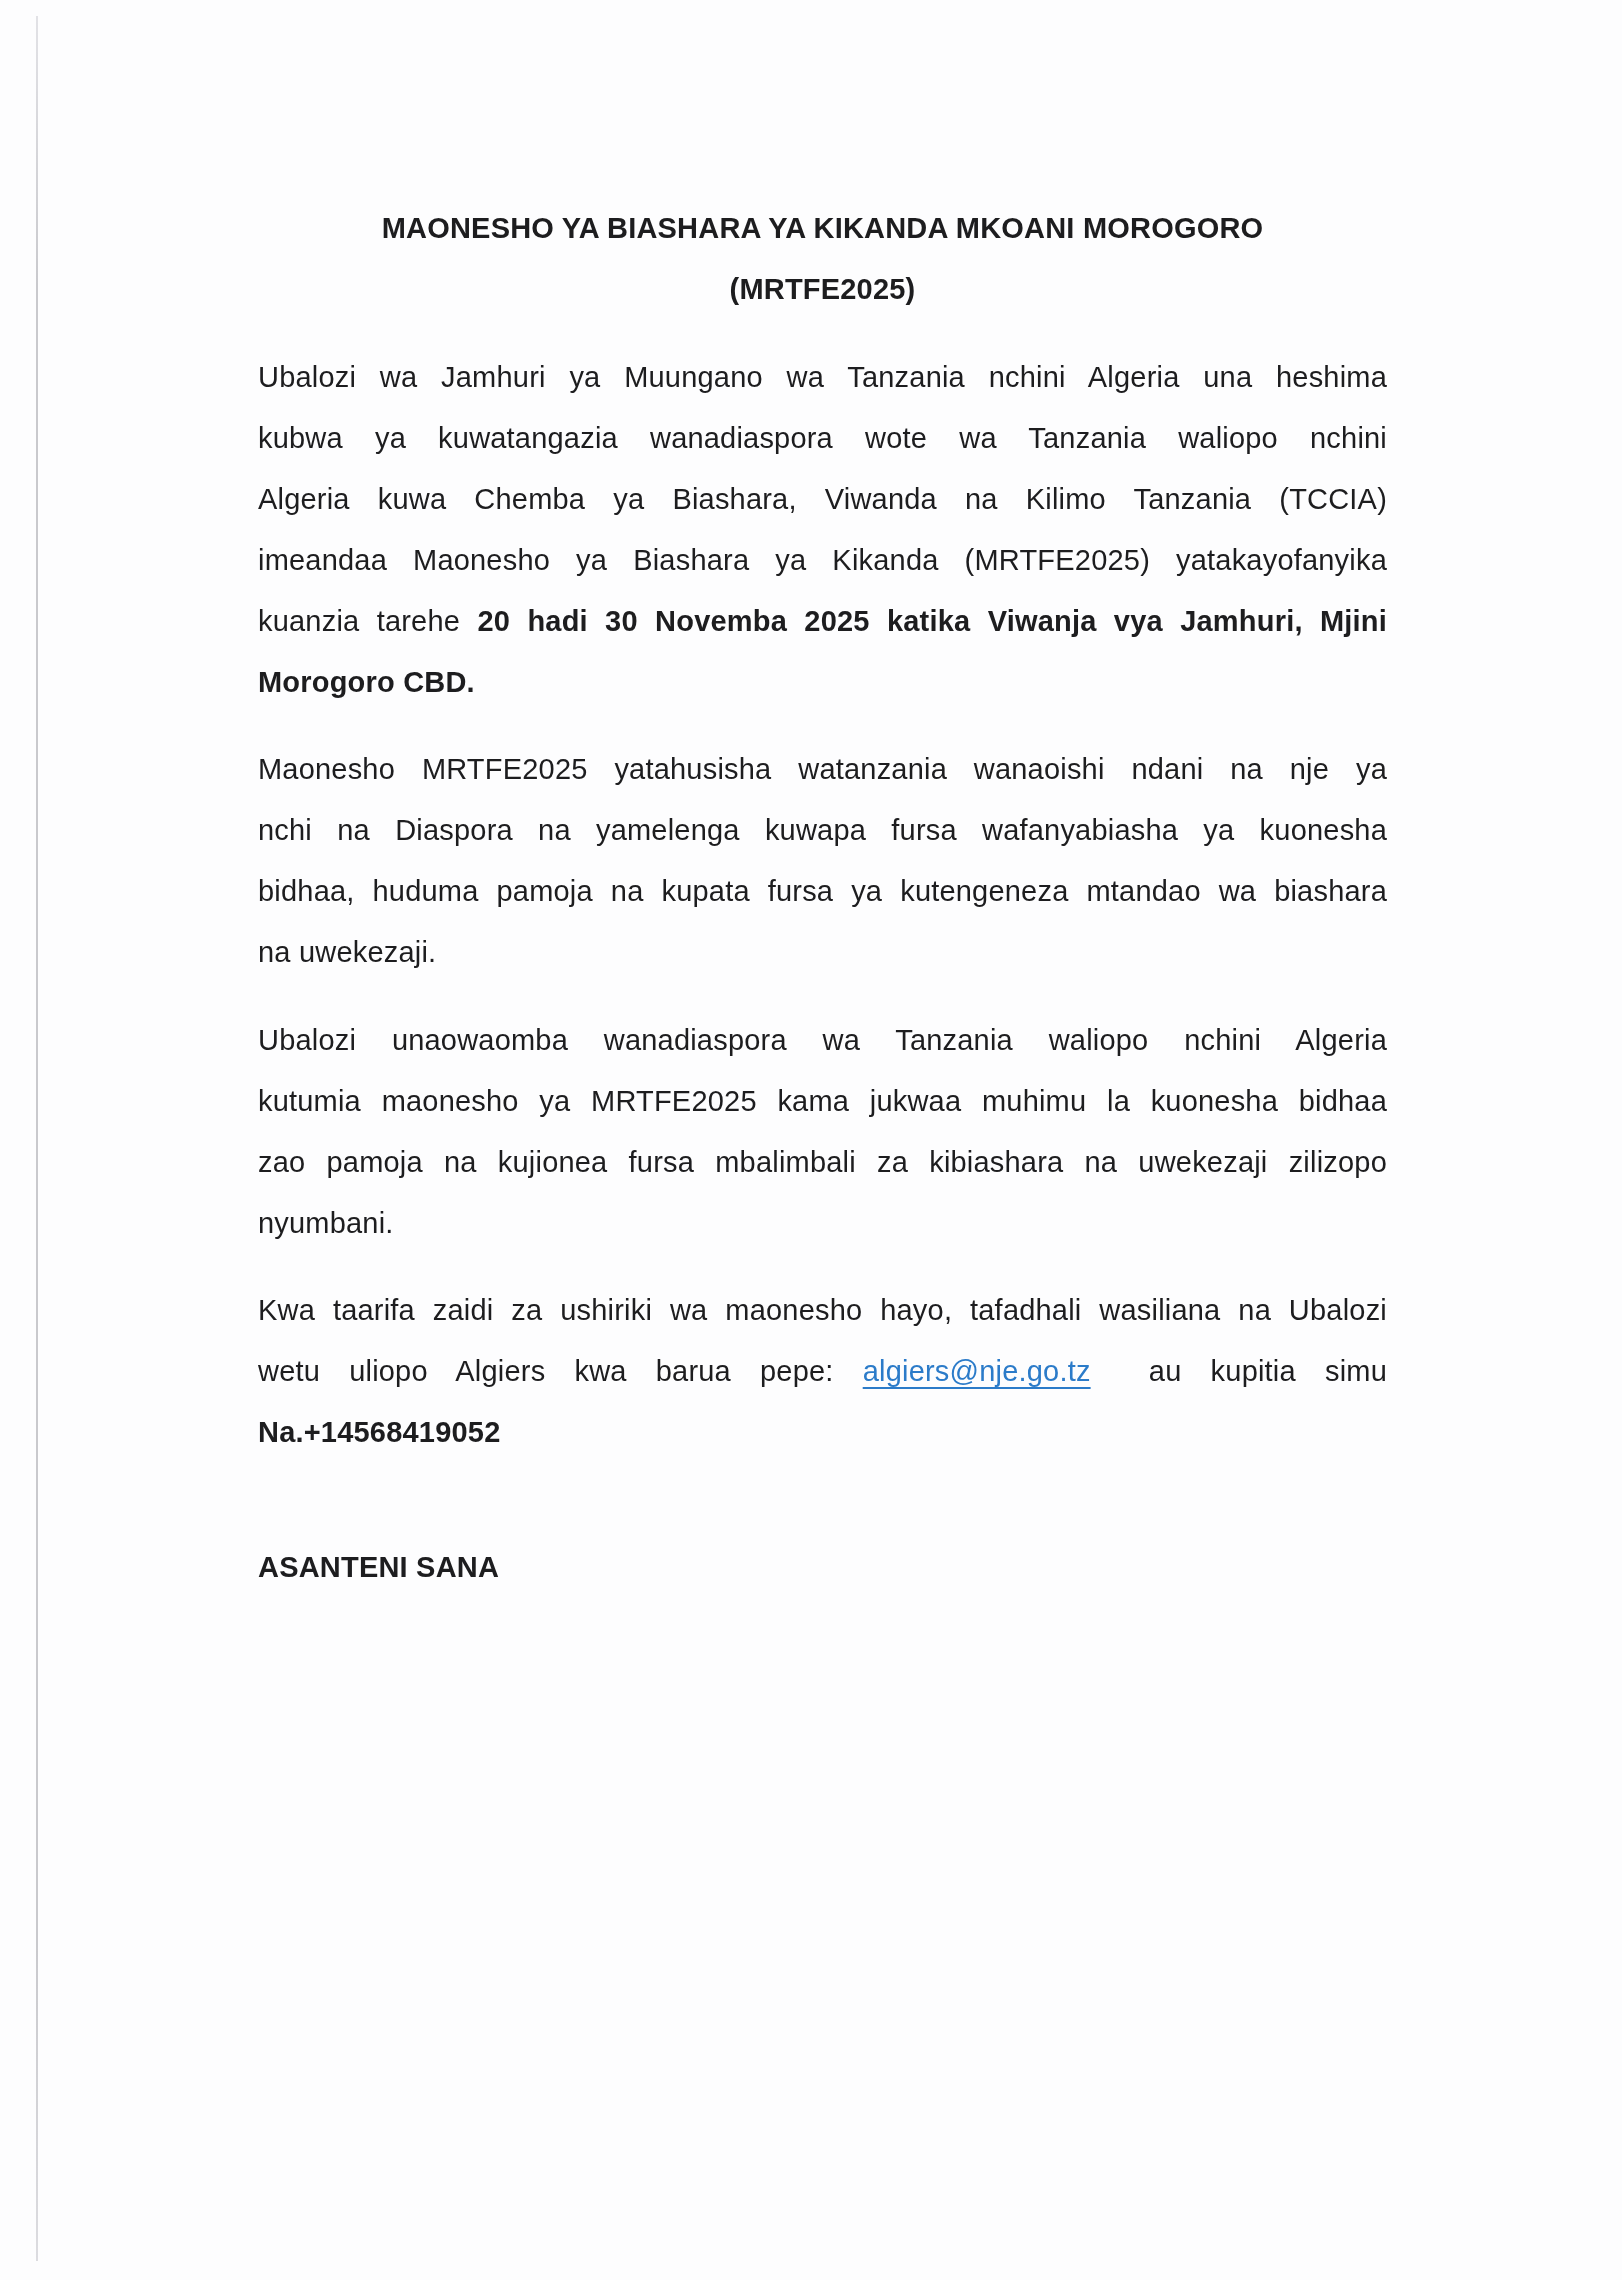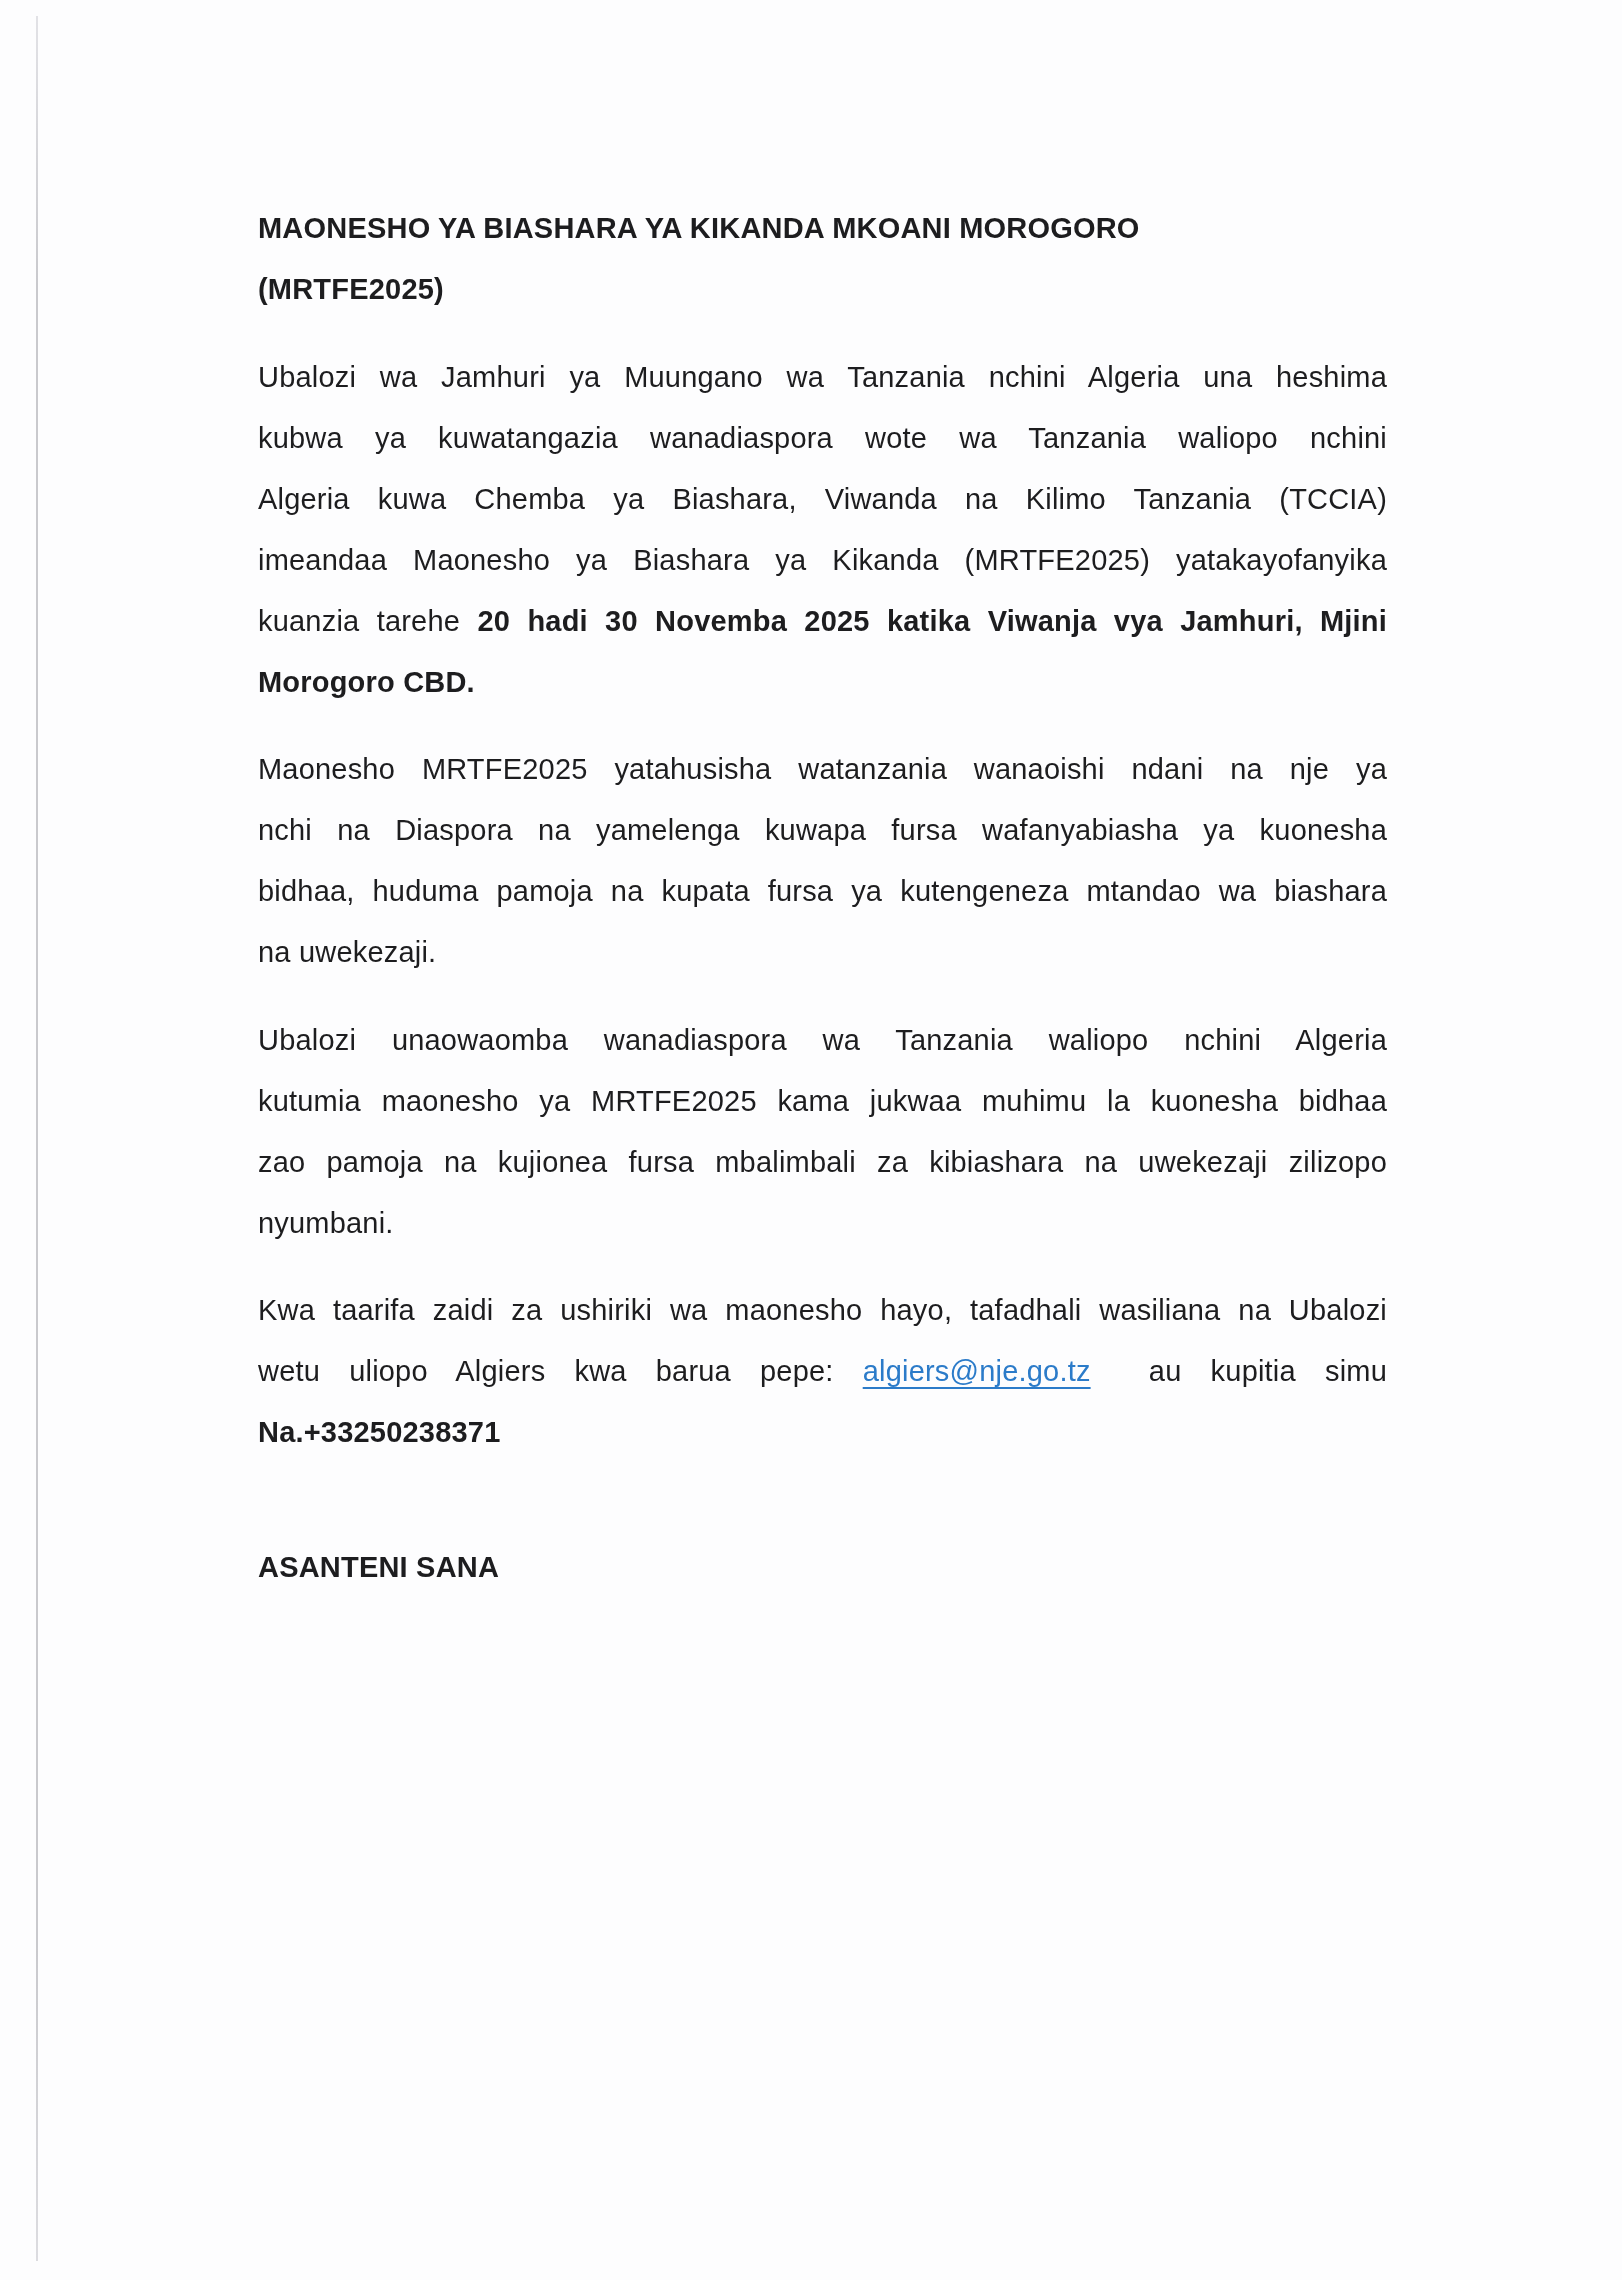--- a/index.html
+++ b/index.html
@@ -32,21 +32,21 @@
     position: absolute;
     left: 258px;
     top: 198px;
     width: 1129px;
     font-size: 29px;
     line-height: 61px;
     letter-spacing: 0.2px;
   }
   .title {
     font-weight: 700;
-    text-align: left;
+    text-align: center;
     margin-bottom: 26.5px;
   }
   .para {
     margin-bottom: 26.5px;
   }
   .line {
     text-align: justify;
     text-align-last: justify;
     white-space: normal;
   }
@@ -97,19 +97,19 @@
         </div>
         <div class="para">
           <div class="line"><span class="">Ubalozi unaowaomba wanadiaspora wa Tanzania waliopo nchini Algeria</span></div>
           <div class="line"><span class="">kutumia maonesho ya MRTFE2025 kama jukwaa muhimu la kuonesha bidhaa</span></div>
           <div class="line"><span class="">zao pamoja na kujionea fursa mbalimbali za kibiashara na uwekezaji zilizopo</span></div>
           <div class="line last"><span class="">nyumbani.</span></div>
         </div>
         <div class="para">
           <div class="line"><span class="">Kwa taarifa zaidi za ushiriki wa maonesho hayo, tafadhali wasiliana na Ubalozi</span></div>
           <div class="line"><span class="">wetu uliopo Algiers kwa barua pepe: </span><a class="email" href="mailto:algiers@nje.go.tz">algiers@nje.go.tz</a><span class="">&nbsp; au kupitia simu</span></div>
-          <div class="line last"><span class="bold">Na.+33250238371</span></div>
+          <div class="line last"><span class="bold">Na.+14568419052</span></div>
         </div>
       </div>
     <div class="closing">ASANTENI SANA</div>
   </div>
 </div>
 
 
 </body></html>

